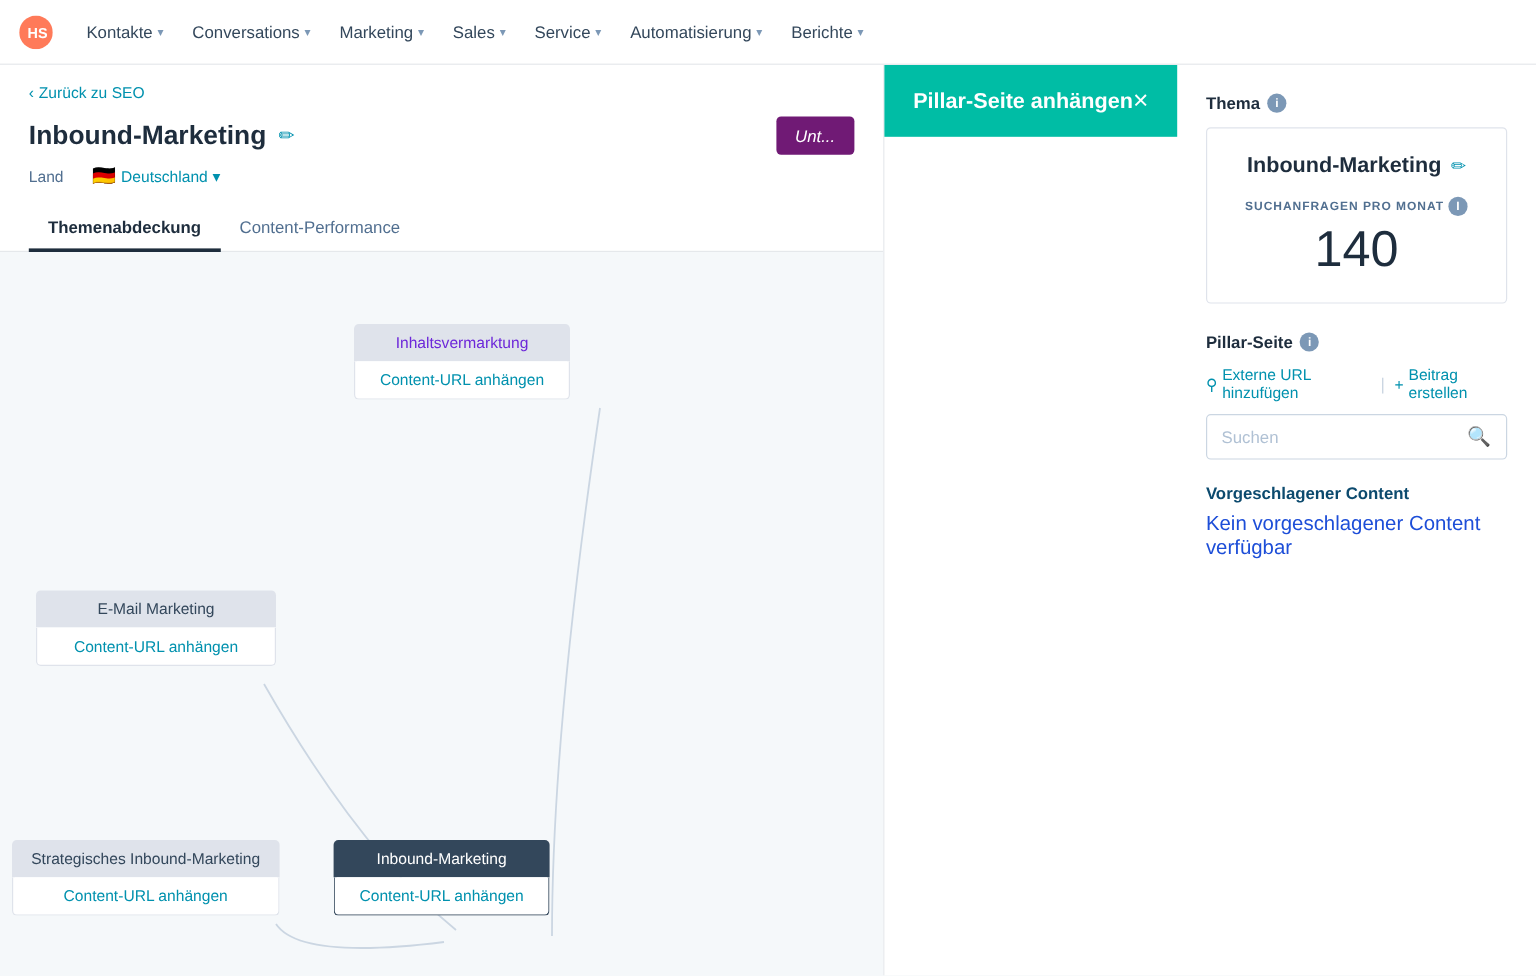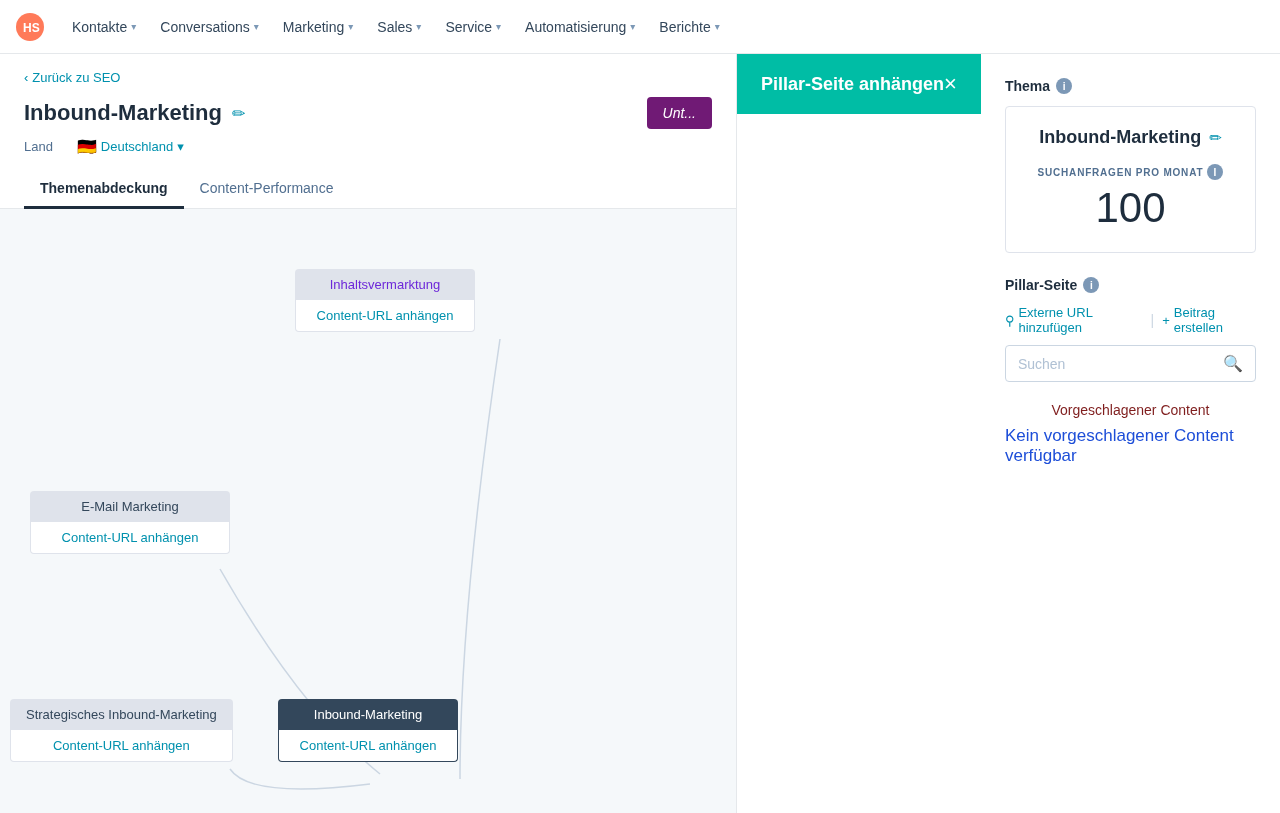--- a/index.html
+++ b/index.html
@@ -348,24 +348,23 @@
       color: #516f90;
       font-size: 16px;
     }
 
     
     .vorgeschlagener-section {
       margin-top: 20px;
     }
     .vorgeschlagener-title {
       font-size: 14px;
-      font-weight: 400;
-      color: #7f1d1d;
+      font-weight: 700;
+      color: #0c4a6e;
       margin-bottom: 8px;
-      text-align: center;
     }
     .no-content-text {
       font-size: 17px;
       color: #1d4ed8;
     }
     .inhalts-header {
       background: #dfe3eb;
       padding: 8px 20px;
       font-size: 13px;
       color: #6d28d9;
@@ -505,21 +504,21 @@
 
       <div class="thema-card">
         <div class="thema-card-title-row">
           <span class="thema-card-title">Inbound-Marketing</span>
           <span class="thema-card-edit">✏</span>
         </div>
         <div class="suchanfragen-label">
           <span>SUCHANFRAGEN PRO MONAT</span>
           <span class="info-icon">i</span>
         </div>
-        <div class="suchanfragen-value">100</div>
+        <div class="suchanfragen-value">140</div>
       </div>
 
       <div class="pillar-seite-section">
         <div class="section-label">
           <span>Pillar-Seite</span>
           <span class="info-icon">i</span>
         </div>
         <div class="pillar-actions">
           <a class="pillar-action-link">
             <span>⚲</span>

